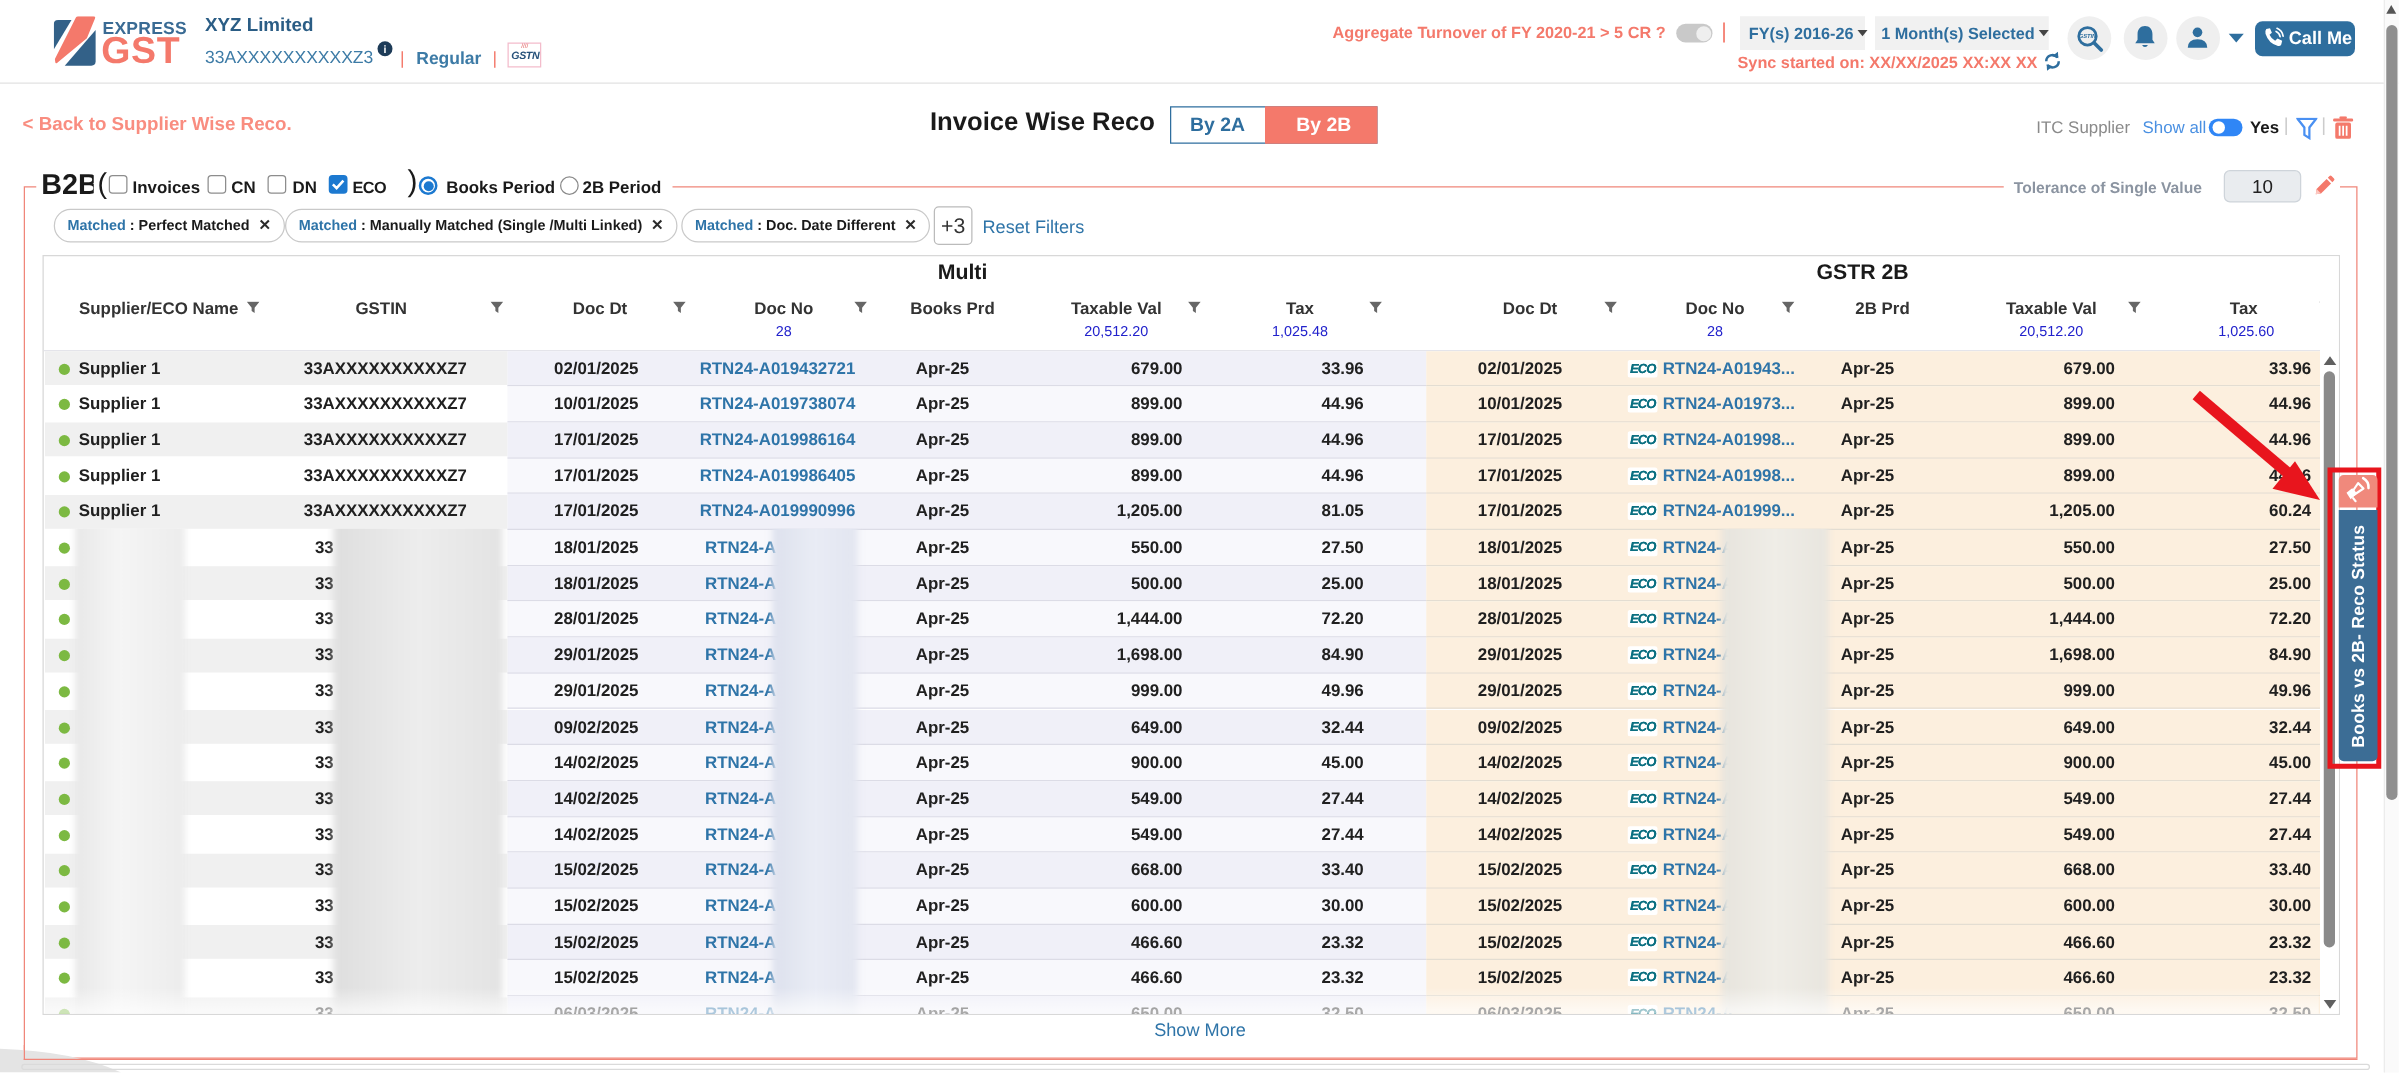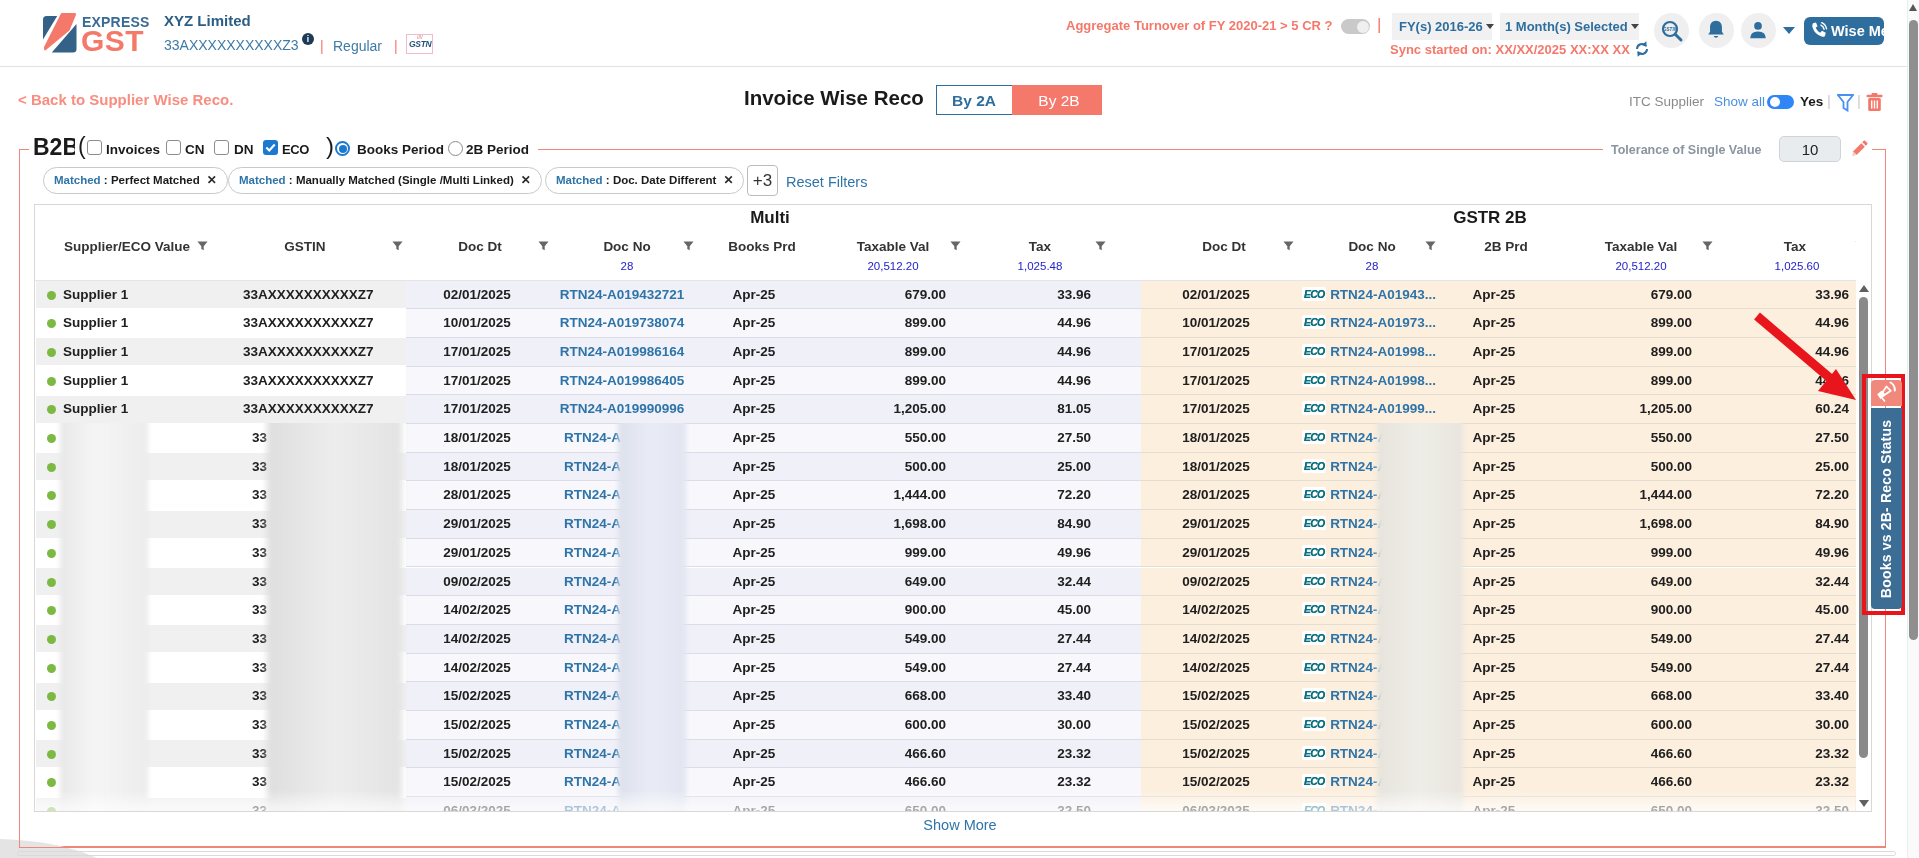--- a/index.html
+++ b/index.html
@@ -20,21 +20,21 @@
 <path d="M3.5 3 H14.2 L0 26.5 V6.5 Q0 3 3.5 3 Z" fill="#336188"></path>
 <path d="M33.5 11 V36 Q33.5 39.5 30 39.5 H8.8 Z" fill="#336188"></path>
 <path d="M17.6 1.2 Q18 0 19.3 0 H31.8 Q33.6 0 33 1.7 L26.5 17.5 L2.6 37.3 Q1.4 38.2 1.2 36.6 L0.9 34.2 Z" fill="#f4796b"></path>
 </svg>
 <div class="a" style="left:82px;top:14px;font-size:14px;font-weight:700;color:#3a6b94;letter-spacing:0.2px;">EXPRESS</div>
 <div class="a" style="left:81px;top:24px;font-size:30px;font-weight:700;color:#f4796b;letter-spacing:0.5px;">GST</div>
 <div class="a" style="left:164px;top:12px;font-size:15px;font-weight:700;color:#2b5d85;">XYZ Limited</div>
 <div class="a" style="left:164px;top:37px;font-size:14px;font-weight:400;color:#3d7ba6;">33AXXXXXXXXXXZ3</div>
 <div class="a" style="left:302px;top:33px;width:12px;height:12px;border-radius:50%;background:#1d3b58;color:#fff;font-size:8.5px;font-weight:700;text-align:center;line-height:12px;">i</div>
 <div class="a" style="left:320px;top:38px;font-size:14px;color:#f4796b;">|</div>
-<div class="a" style="left:333px;top:38px;font-size:14px;font-weight:400;color:#3d7ba6;">Regular</div>
+<div class="a" style="left:333px;top:38px;font-size:14px;font-weight:700;color:#3d7ba6;">Regular</div>
 <div class="a" style="left:394px;top:38px;font-size:14px;color:#f4796b;">|</div>
 <div class="a" style="left:406px;top:34px;width:27px;height:20px;border:1px solid #f3bccb;background:#fff;"></div>
 <div class="a" style="left:409px;top:39px;font-size:8.5px;font-weight:700;font-style:italic;color:#27527a;letter-spacing:-0.3px;">GST<span style="color:#27527a">N</span></div>
 <div class="a" style="left:417px;top:34px;font-size:5px;color:#e05a5a;">////</div>
 <div class="a" style="left:1066px;top:18px;font-size:13px;font-weight:700;color:#f4796b;">Aggregate Turnover of FY 2020-21 &gt; 5 CR ?</div>
 <div class="a" style="left:1341px;top:19px;width:29px;height:15px;border-radius:8px;background:#c9c9c9;"></div>
 <div class="a" style="left:1357px;top:20.5px;width:12px;height:12px;border-radius:50%;background:#efefef;"></div>
 <div class="a" style="left:1377px;top:15px;font-size:17px;color:#f4796b;">|</div>
 <div class="a" style="left:1392px;top:13px;width:100px;height:27px;background:#f1f1f1;"></div>
 <div class="a" style="left:1399px;top:19px;font-size:13px;font-weight:700;color:#2e6e9e;">FY(s) 2016-26</div>
@@ -65,27 +65,27 @@
 <circle cx="12" cy="7.5" r="4.2" fill="#2e6e9e"></circle>
 <path d="M3.5 21 Q3.5 13.5 12 13.5 Q20.5 13.5 20.5 21 Z" fill="#2e6e9e"></path>
   </svg>
 <div class="a" style="left:1783px;top:27px;width:0;height:0;border-left:6.0px solid transparent;border-right:6.0px solid transparent;border-top:7px solid #2e6e9e;"></div>
 <div class="a" style="left:1804px;top:17px;width:80px;height:28px;border-radius:6px;background:#2e6e9e;"></div>
 <svg class="a" style="left:1810px;top:21px" width="18" height="18" viewBox="0 0 24 24">
 <path d="M4 3 L8 2 L10 7 L7.5 9 Q9.5 13.5 13.5 15.5 L16 13 L21 15.5 L20 19.5 Q19 21.5 16.5 21 Q6.5 18.5 3.2 8 Q2.5 5 4 3 Z" fill="#fff"></path>
 <path d="M14.5 5.5 Q18 7 18.8 11" stroke="#fff" stroke-width="1.8" fill="none" stroke-linecap="round"></path>
 <path d="M15.5 2.2 Q21 4.5 22 10.5" stroke="#fff" stroke-width="1.8" fill="none" stroke-linecap="round"></path>
   </svg>
-<div class="a" style="left:1831px;top:23px;font-size:14.5px;font-weight:700;color:#fff;">Wise Me</div>
+<div class="a" style="left:1831px;top:23px;font-size:14.5px;font-weight:700;color:#fff;">Call Me</div>
 <div class="a" style="left:18px;top:91px;font-size:15px;font-weight:700;color:#f98d80;">&lt; Back to Supplier Wise Reco.</div>
 <div class="a" style="left:744px;top:86px;font-size:20.5px;font-weight:700;color:#1a1a1a;">Invoice Wise Reco</div>
 <div class="a" style="left:936px;top:85px;width:166px;height:30px;border:1px solid #2e6e9e;background:#fff;"></div>
 <div class="a" style="left:1012px;top:85px;width:90px;height:30px;background:#f4796b;"></div>
 <div class="a" style="left:936px;top:92px;width:76px;text-align:center;font-size:15.5px;font-weight:700;color:#2e6e9e;">By 2A</div>
-<div class="a" style="left:1012px;top:92px;width:94px;text-align:center;font-size:15.5px;font-weight:400;color:#fff;">By 2B</div>
+<div class="a" style="left:1012px;top:92px;width:94px;text-align:center;font-size:15.5px;font-weight:700;color:#fff;">By 2B</div>
 <div class="a" style="left:1629px;top:94px;font-size:13.5px;color:#8a8a8a;">ITC Supplier</div>
 <div class="a" style="left:1714px;top:94px;font-size:13.5px;color:#4a90e2;">Show all</div>
 <div class="a" style="left:1767px;top:95px;width:27px;height:14px;border-radius:7px;background:#2f86f6;"></div>
 <div class="a" style="left:1770px;top:97px;width:10px;height:10px;border-radius:50%;background:#fff;"></div>
 <div class="a" style="left:1800px;top:94px;font-size:13.5px;font-weight:700;color:#1a1a1a;">Yes</div>
 <div class="a" style="left:1827px;top:92px;font-size:15px;color:#ccc;">|</div>
 <svg class="a" style="left:1837px;top:94px" width="17" height="18" viewBox="0 0 17 18">
     <path d="M1 1 H16 L10.5 8 V16.5 L6.5 14 V8 Z" fill="#fff" stroke="#4a90f2" stroke-width="1.8"></path>
   </svg>
 <div class="a" style="left:1857px;top:92px;font-size:15px;color:#ccc;">|</div>
@@ -128,21 +128,21 @@
 <path d="M2.5 12.5 L1.8 17.2 L6.5 16.5 Z" fill="#fbc9c2"></path>
   </svg>
 <div class="chip" style="left:43px;top:167px;"><span class="m">Matched</span> : Perfect Matched<span class="x">✕</span></div>
 <div class="chip" style="left:228px;top:167px;"><span class="m">Matched</span> : Manually Matched (Single /Multi Linked)<span class="x">✕</span></div>
 <div class="chip" style="left:545px;top:167px;"><span class="m">Matched</span> : Doc. Date Different<span class="x">✕</span></div>
 <div class="a" style="left:747px;top:165px;width:31px;height:31px;border:1px solid #bbb;border-radius:4px;background:#fff;text-align:center;line-height:29px;font-size:17px;color:#333;">+3</div>
 <div class="a" style="left:786px;top:174px;font-size:14.5px;font-weight:400;color:#2e74a8;">Reset Filters</div>
 <div class="a" style="left:34px;top:204px;width:1838px;height:608px;background:#fff;border:1px solid #d8d8d8;"></div>
 <div class="a" style="left:600px;top:208px;width:340px;text-align:center;font-size:17px;font-weight:700;color:#1a1a1a;">Multi</div>
 <div class="a" style="left:1320px;top:208px;width:340px;text-align:center;font-size:17px;font-weight:700;color:#1a1a1a;">GSTR 2B</div>
-<div class="hdrcell" style="left:127px;transform:translateX(-50%);">Supplier/ECO Value</div>
+<div class="hdrcell" style="left:127px;transform:translateX(-50%);">Supplier/ECO Name</div>
 <svg class="a" style="left:197px;top:241px" width="11" height="11" viewBox="0 0 12 12">
     <path d="M0.5 0.5 H11.5 L7.3 5.6 V10.2 L4.7 8.6 V5.6 Z" fill="#666"></path>
   </svg>
 <div class="hdrcell" style="left:305px;transform:translateX(-50%);">GSTIN</div>
 <svg class="a" style="left:392px;top:241px" width="11" height="11" viewBox="0 0 12 12">
     <path d="M0.5 0.5 H11.5 L7.3 5.6 V10.2 L4.7 8.6 V5.6 Z" fill="#666"></path>
   </svg>
 <div class="hdrcell" style="left:480px;transform:translateX(-50%);">Doc Dt</div>
 <svg class="a" style="left:538px;top:241px" width="11" height="11" viewBox="0 0 12 12">
     <path d="M0.5 0.5 H11.5 L7.3 5.6 V10.2 L4.7 8.6 V5.6 Z" fill="#666"></path>

